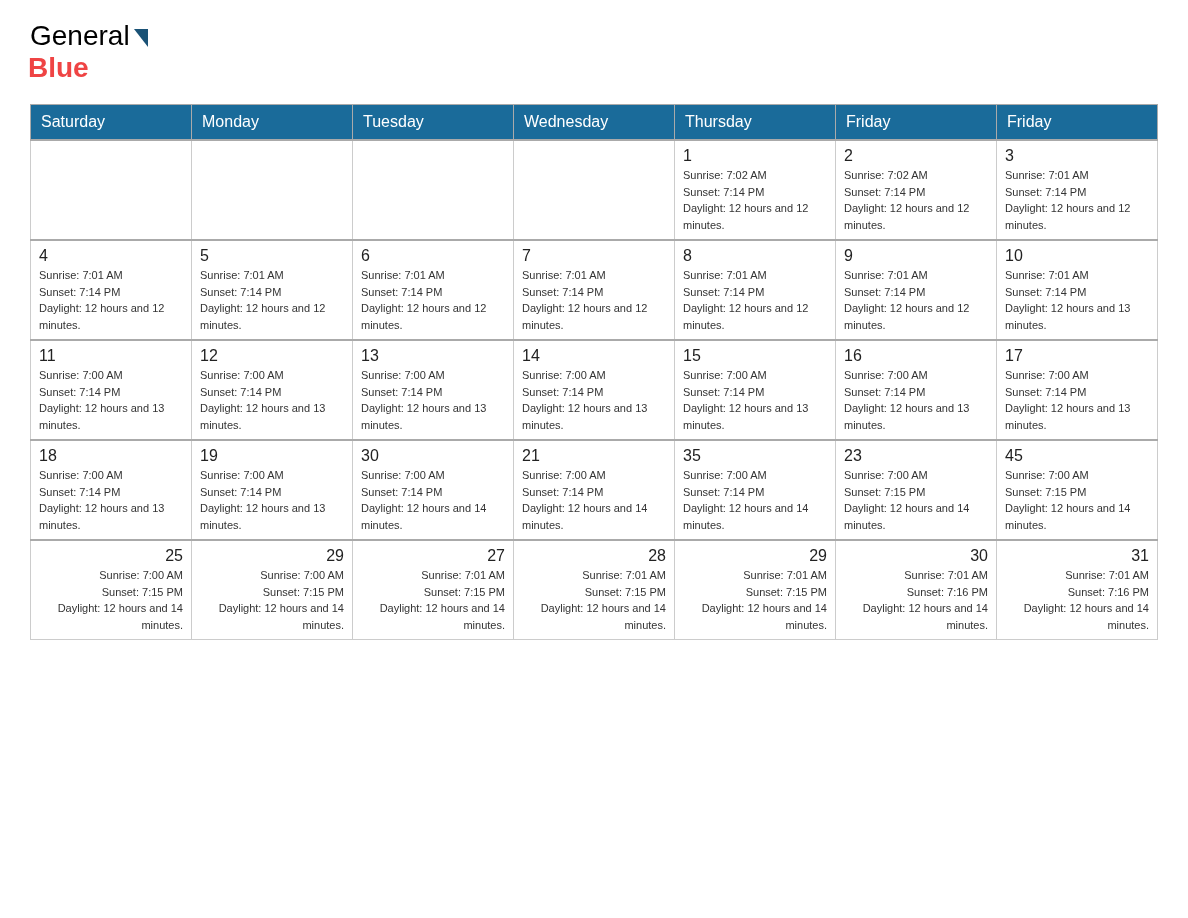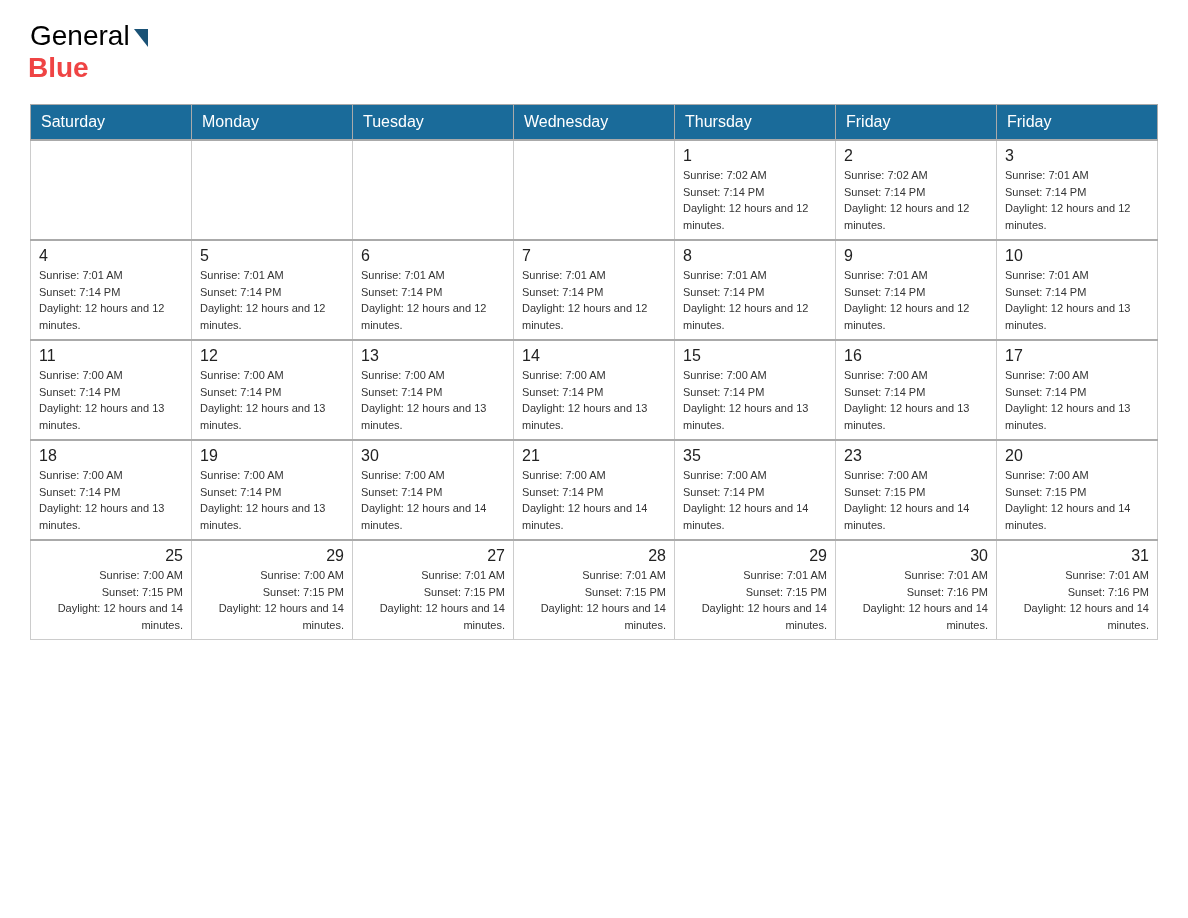--- a/index.html
+++ b/index.html
@@ -274,21 +274,21 @@
 Sunset: 7:14 PM
 Daylight: 12 hours and 14 minutes.</div>
         </td>
         <td>
           <span class="day-number">23</span>
           <div class="day-info" style="white-space: pre-line;">Sunrise: 7:00 AM
 Sunset: 7:15 PM
 Daylight: 12 hours and 14 minutes.</div>
         </td>
         <td>
-          <span class="day-number">20</span>
+          <span class="day-number">45</span>
           <div class="day-info" style="white-space: pre-line;">Sunrise: 7:00 AM
 Sunset: 7:15 PM
 Daylight: 12 hours and 14 minutes.</div>
         </td>
       </tr>
       <tr>
         <td>
           <span class="day-number">25</span>
           <div class="day-info" style="white-space: pre-line;">Sunrise: 7:00 AM
 Sunset: 7:15 PM

